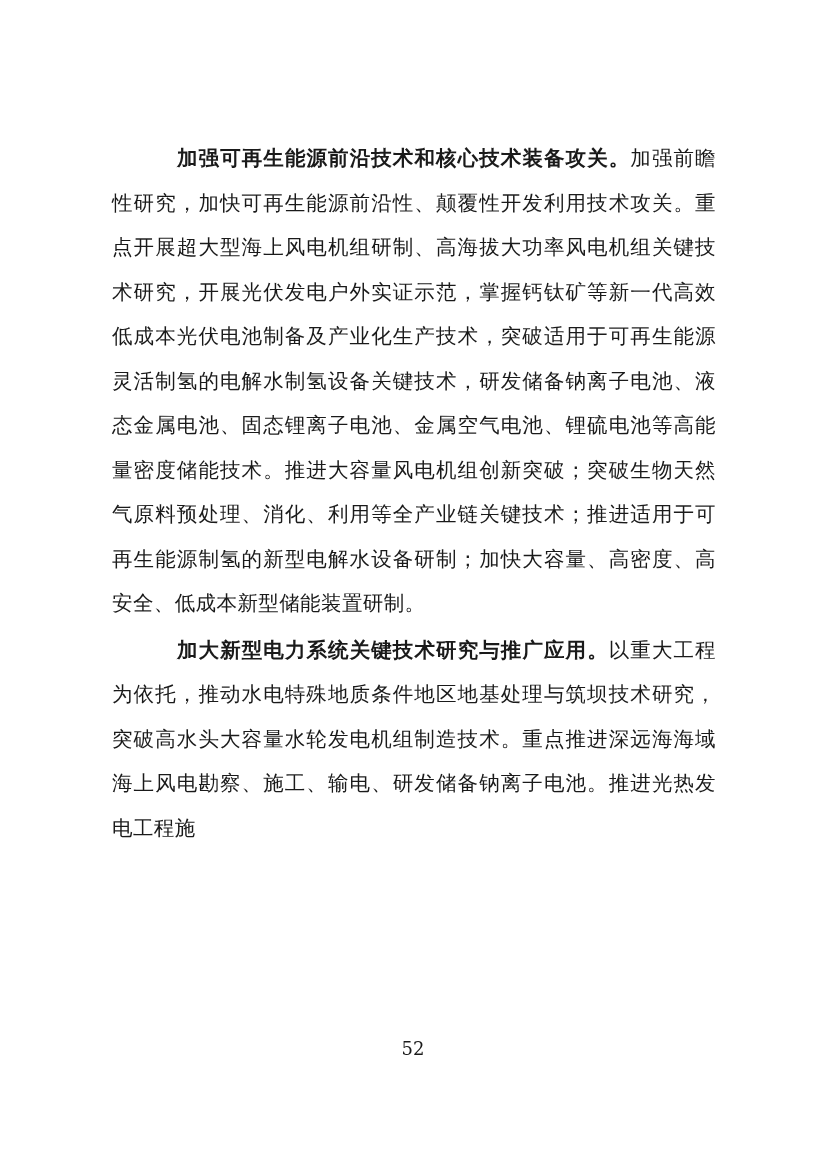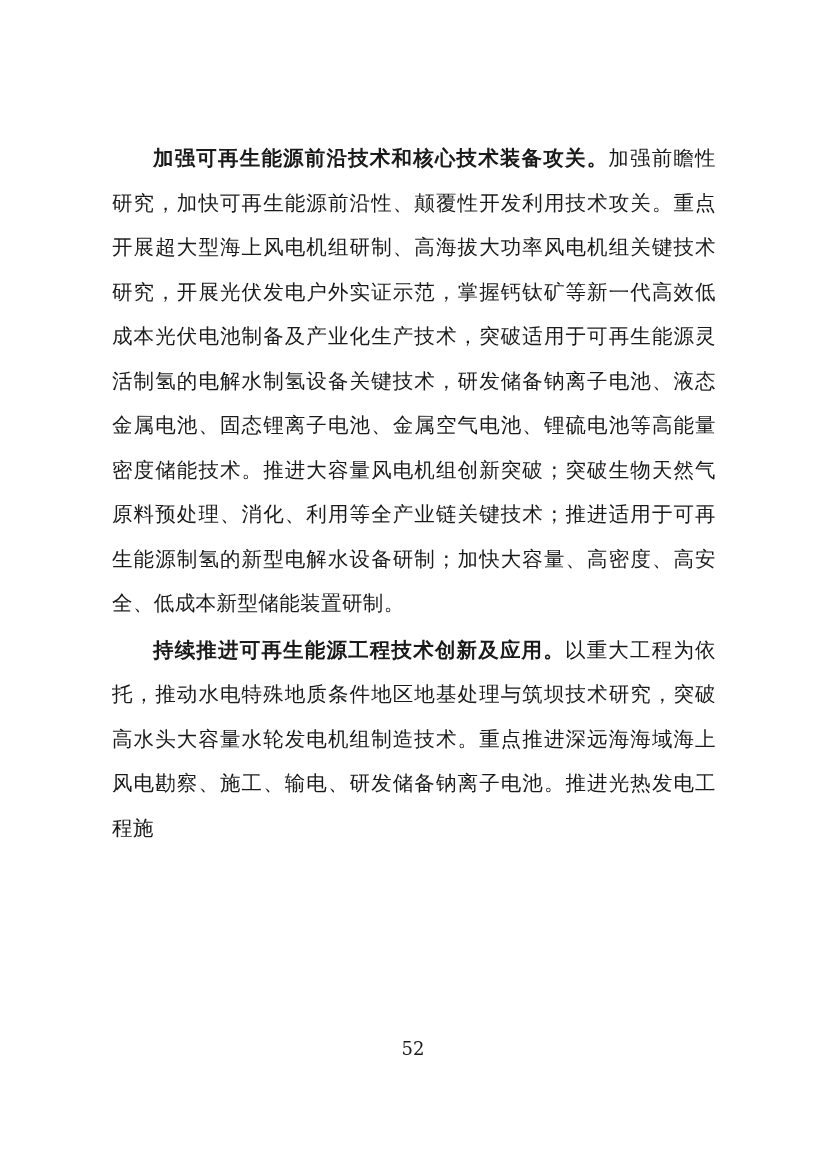--- a/index.html
+++ b/index.html
@@ -34,20 +34,21 @@
     text-align: justify;
     text-justify: inter-character;
     letter-spacing: 0.4px;
     word-break: break-all;
   }
   .para.indent {
     text-indent: 2em;
   }
   .para .lead {
     font-weight: bold;
+    margin-left: 24px;
   }
   .page-number {
     position: absolute;
     left: 0;
     right: 0;
     top: 1038px;
     text-align: center;
     font-family: "DejaVu Serif", "Liberation Serif", serif;
     font-size: 18px;
     color: #1a1a1a;
@@ -58,19 +59,19 @@
 
 <div class="page">
   <div class="content">
 
 
     <p class="para indent">
       <span class="lead">加强可再生能源前沿技术和核心技术装备攻关。</span><span>加强前瞻性研究，加快可再生能源前沿性、颠覆性开发利用技术攻关。重点开展超大型海上风电机组研制、高海拔大功率风电机组关键技术研究，开展光伏发电户外实证示范，掌握钙钛矿等新一代高效低成本光伏电池制备及产业化生产技术，突破适用于可再生能源灵活制氢的电解水制氢设备关键技术，研发储备钠离子电池、液态金属电池、固态锂离子电池、金属空气电池、锂硫电池等高能量密度储能技术。推进大容量风电机组创新突破；突破生物天然气原料预处理、消化、利用等全产业链关键技术；推进适用于可再生能源制氢的新型电解水设备研制；加快大容量、高密度、高安全、低成本新型储能装置研制。</span>
     </p>
 
     <p class="para indent">
-      <span class="lead">持续推进可再生能源工程技术创新及应用。</span><span>以重大工程为依托，推动水电特殊地质条件地区地基处理与筑坝技术研究，突破高水头大容量水轮发电机组制造技术。重点推进深远海海域海上风电勘察、施工、输电、研发储备钠离子电池。推进光热发电工程施</span>
+      <span class="lead">加大新型电力系统关键技术研究与推广应用。</span><span>以重大工程为依托，推动水电特殊地质条件地区地基处理与筑坝技术研究，突破高水头大容量水轮发电机组制造技术。重点推进深远海海域海上风电勘察、施工、输电、研发储备钠离子电池。推进光热发电工程施</span>
     </p>
 
   </div>
 
   <div class="page-number">52</div>
 </div>
 
 </body></html>

